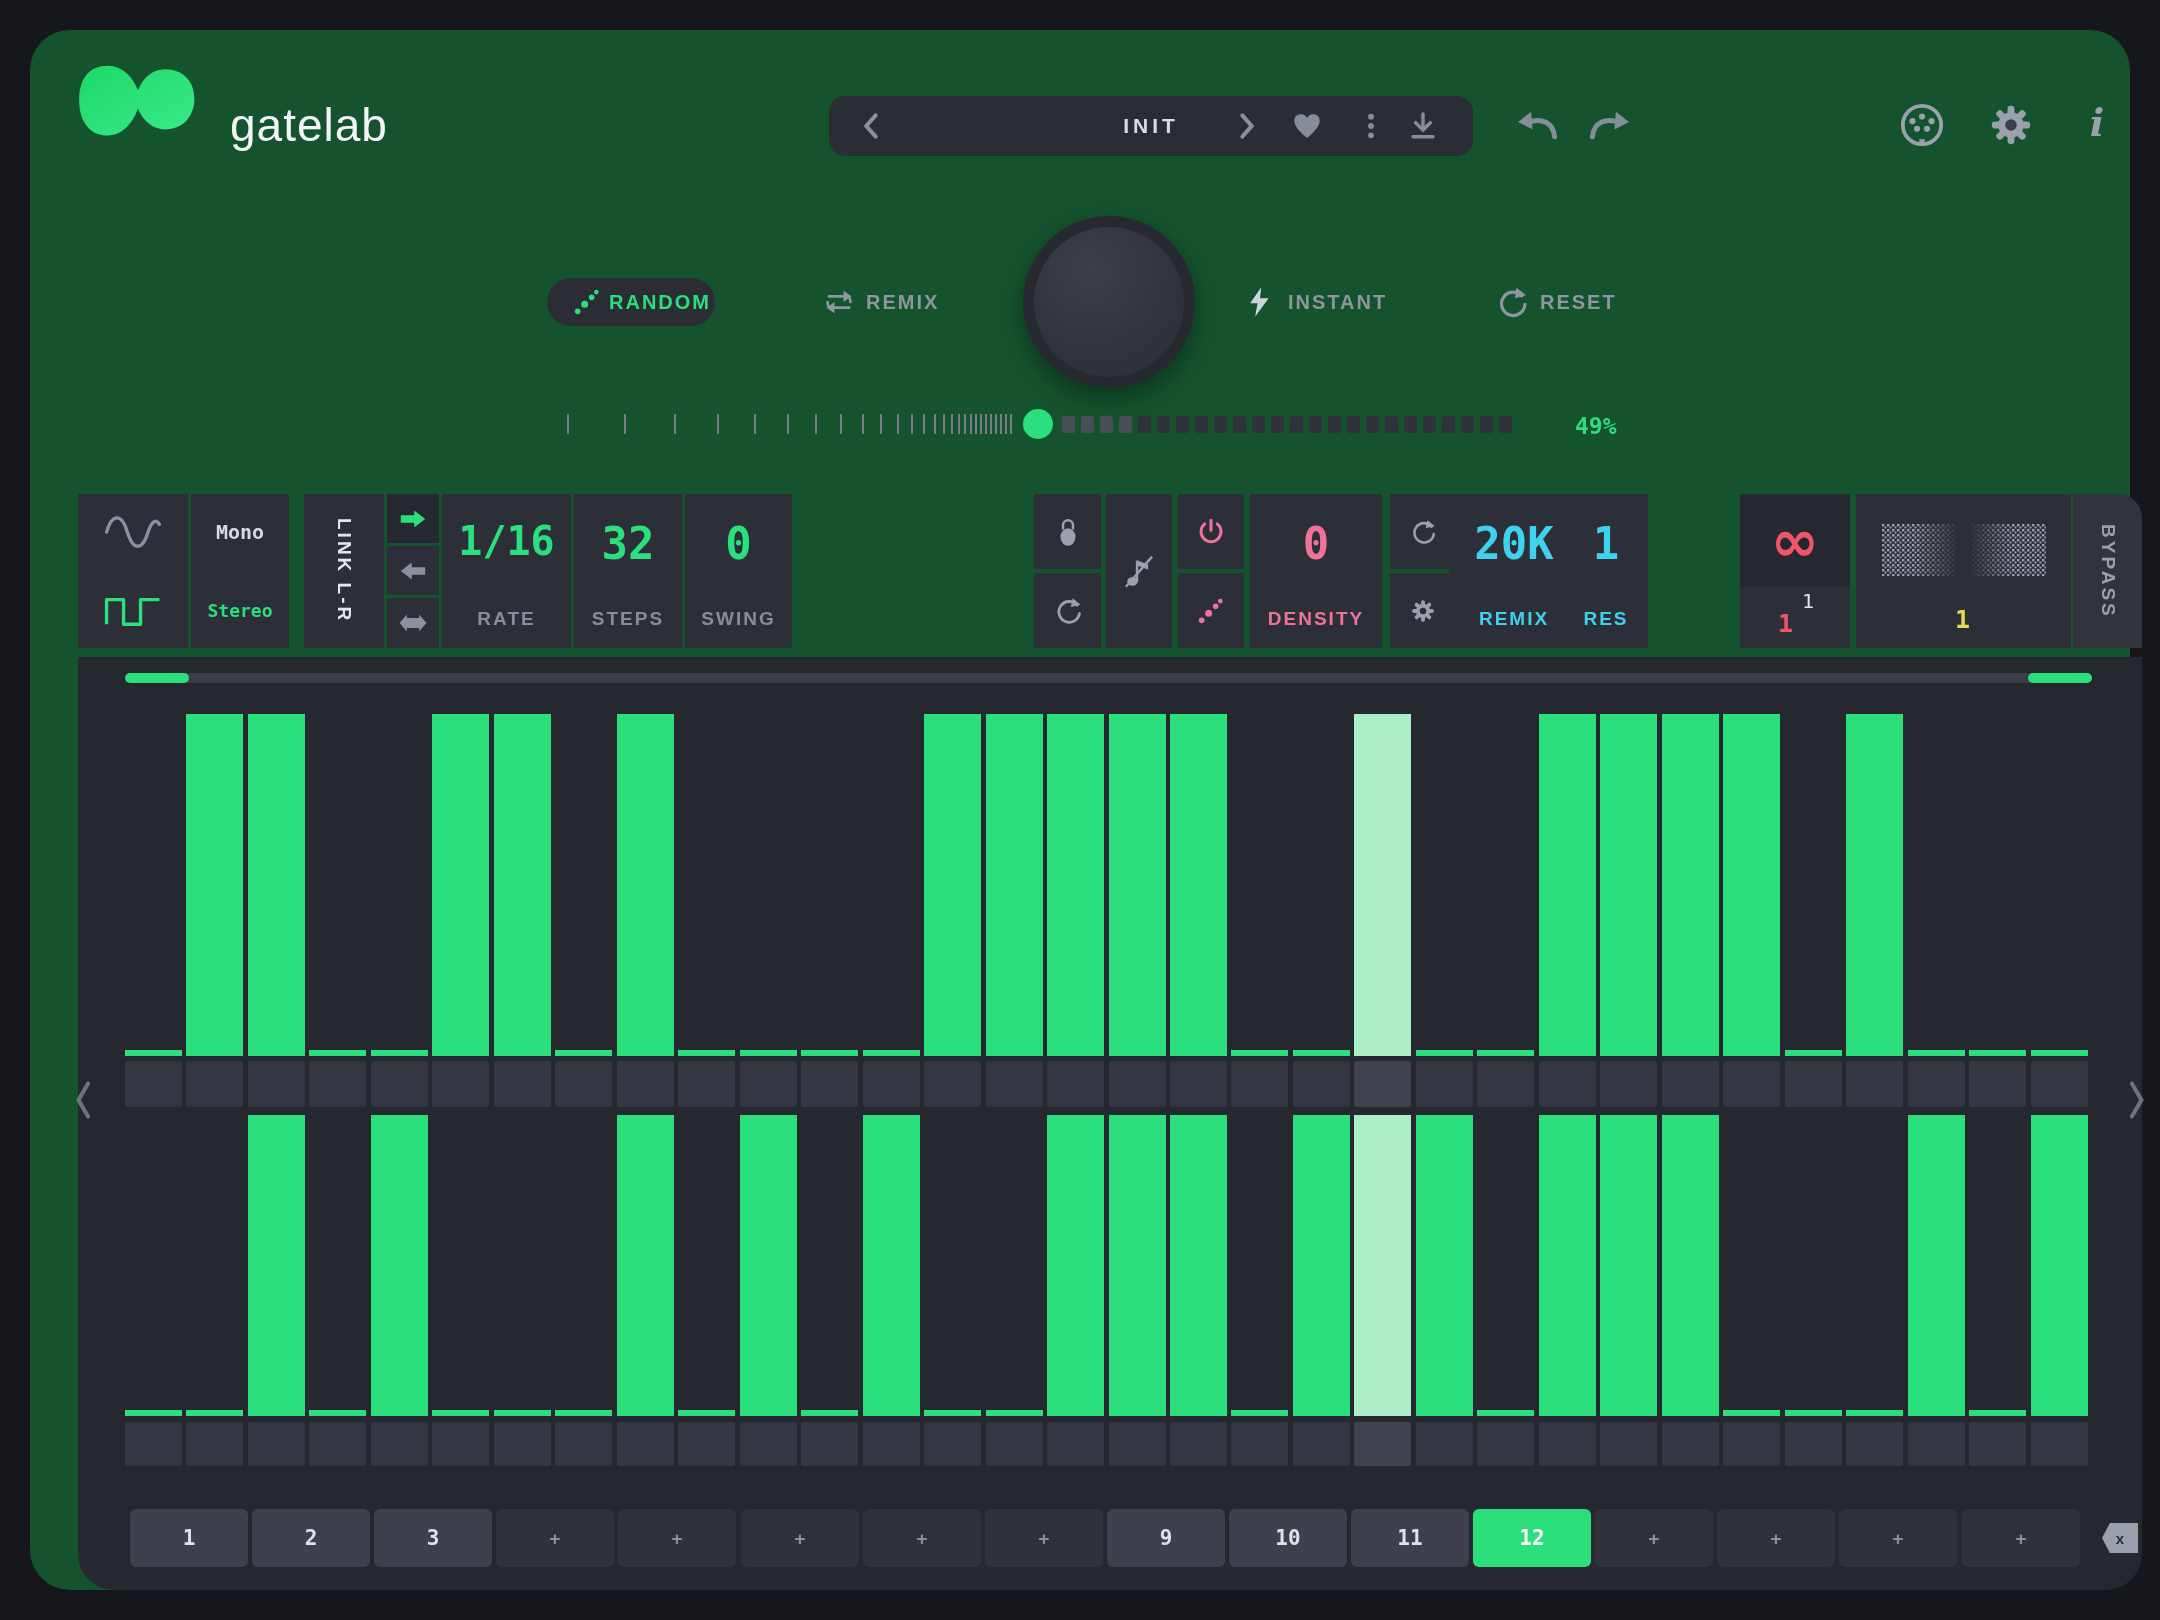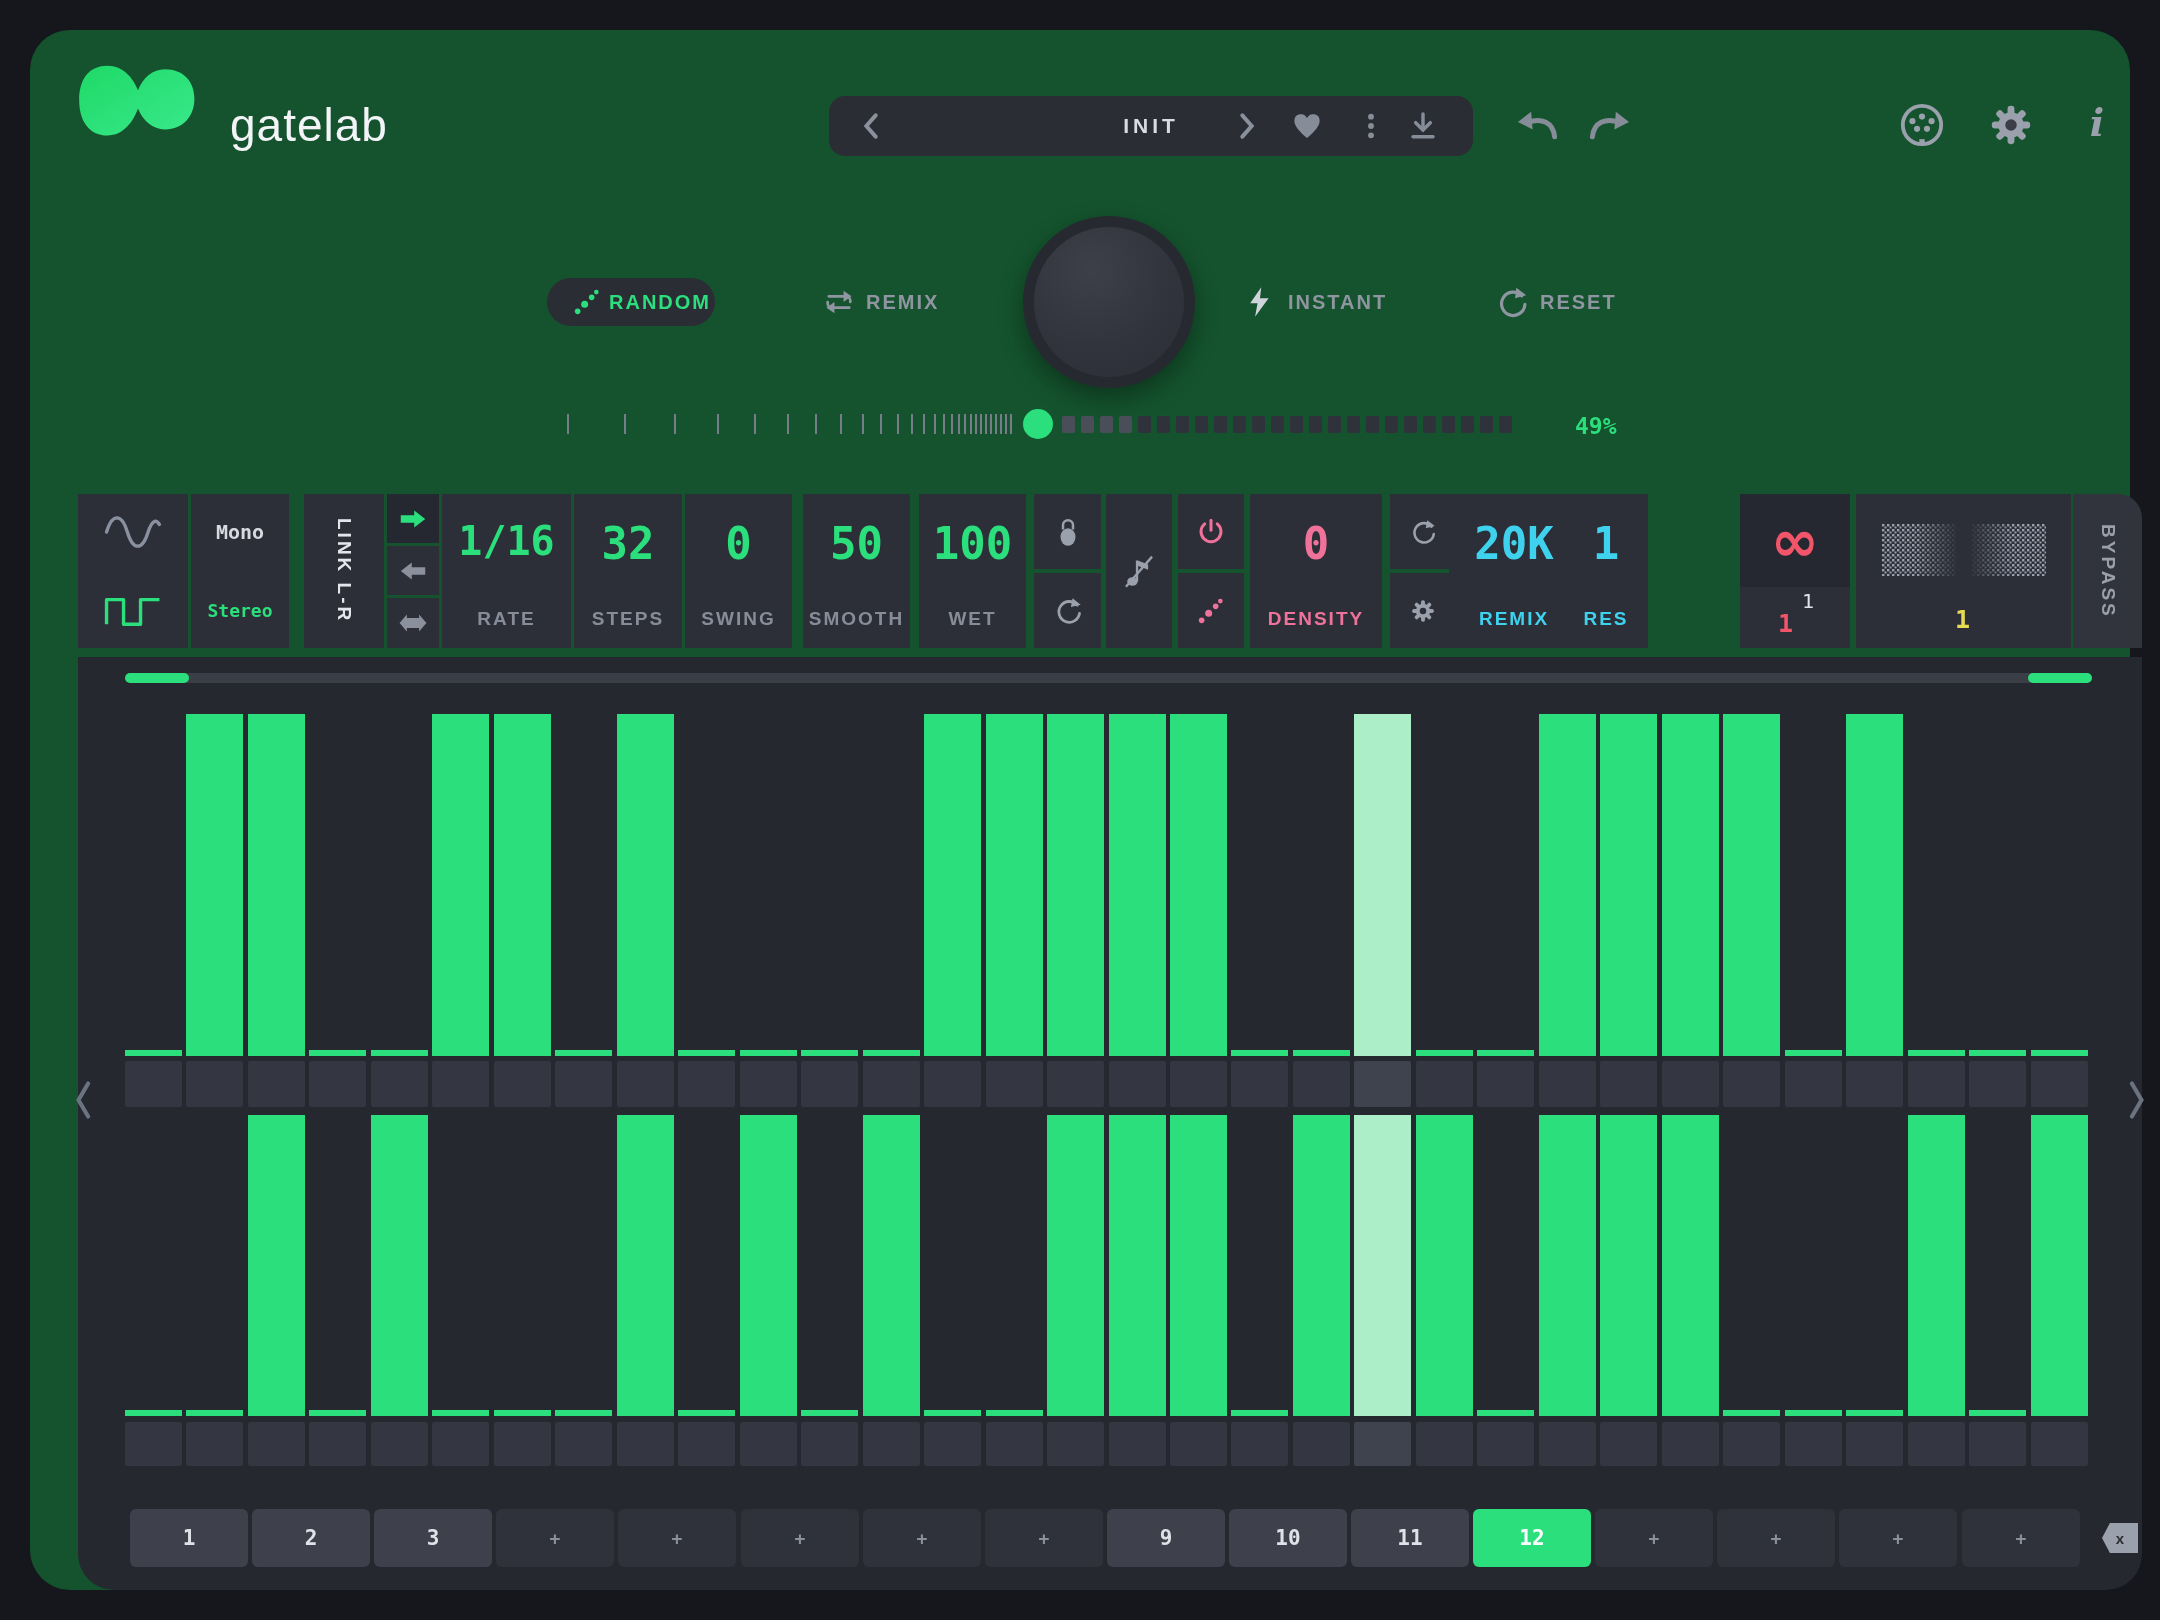--- a/index.html
+++ b/index.html
@@ -313,28 +313,20 @@
     <div class="lbl2">RATE</div>
   </div>
   <div class="cell" style="left:544px;width:108px;">
     <div class="val">32</div>
     <div class="lbl2">STEPS</div>
   </div>
   <div class="cell" style="left:655px;width:107px;">
     <div class="val">0</div>
     <div class="lbl2">SWING</div>
   </div>
-  <div class="cell" style="left:773px;width:107px;">
-    <div class="val">50</div>
-    <div class="lbl2">SMOOTH</div>
-  </div>
-  <div class="cell" style="left:889px;width:107px;">
-    <div class="val">100</div>
-    <div class="lbl2">WET</div>
-  </div>
 
   <div class="cell" style="left:1004px;width:67px;background:transparent;">
     <div class="sub" style="top:0;height:75px;">
       <svg width="30" height="34" viewBox="0 0 24 26">
           <path d="M8,11 v-3.5 a4,4 0 0 1 8,0 v3.5" stroke="#9aa0ac" stroke-width="2" fill="none"></path>
           <ellipse cx="12" cy="17" rx="6" ry="7" fill="#9aa0ac"></ellipse>
         </svg>
     </div>
     <div class="sub" style="top:79px;height:75px;">
       <svg width="30" height="30" viewBox="0 0 26 26">

